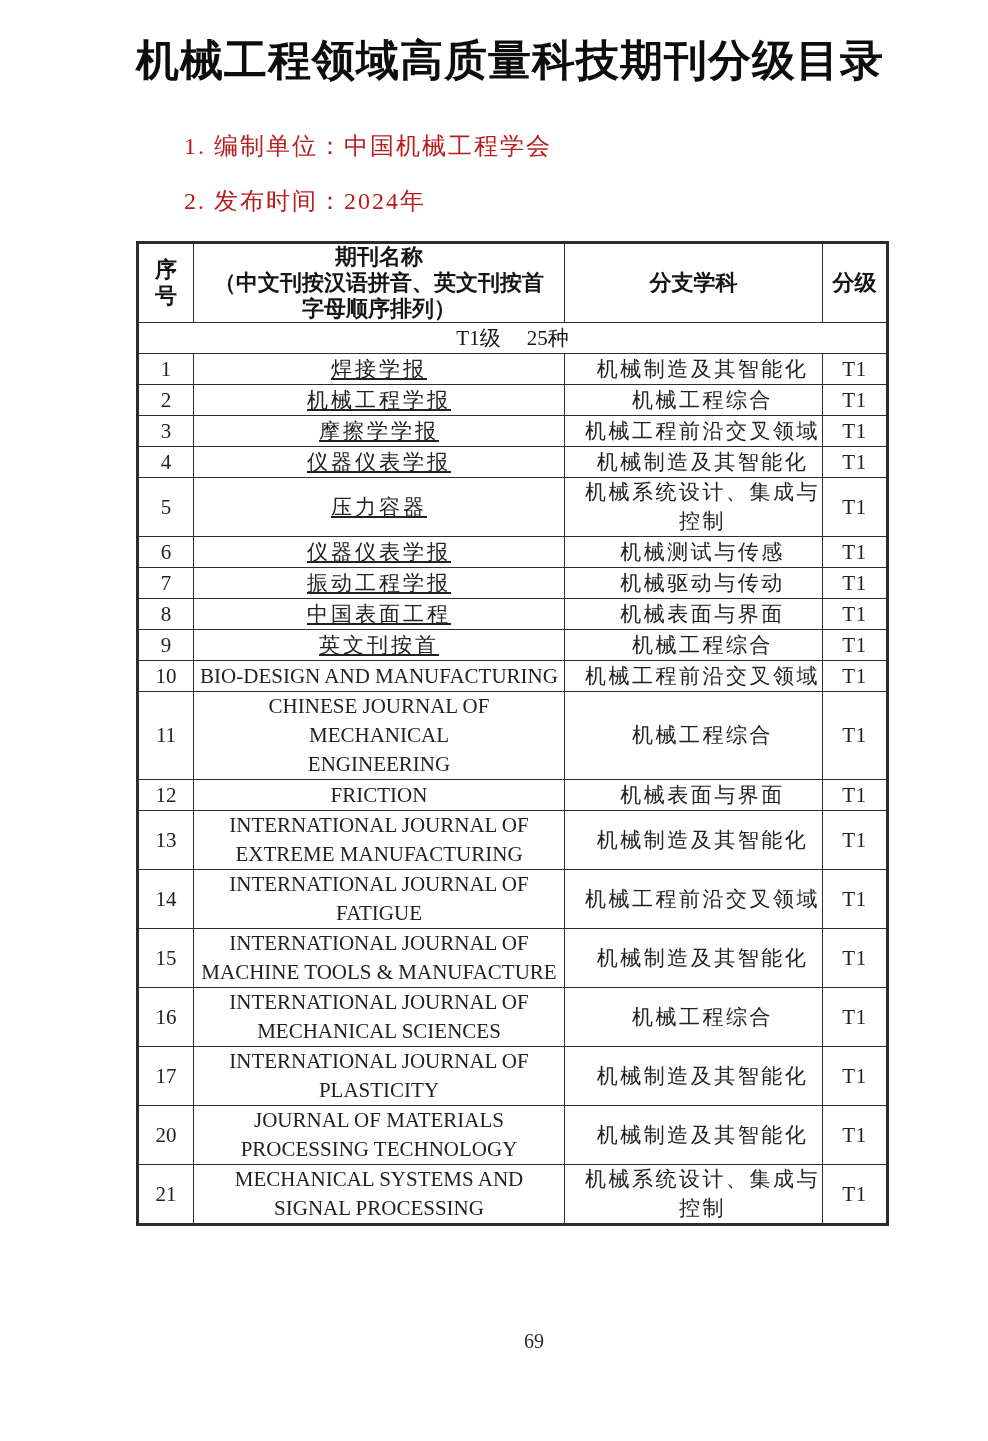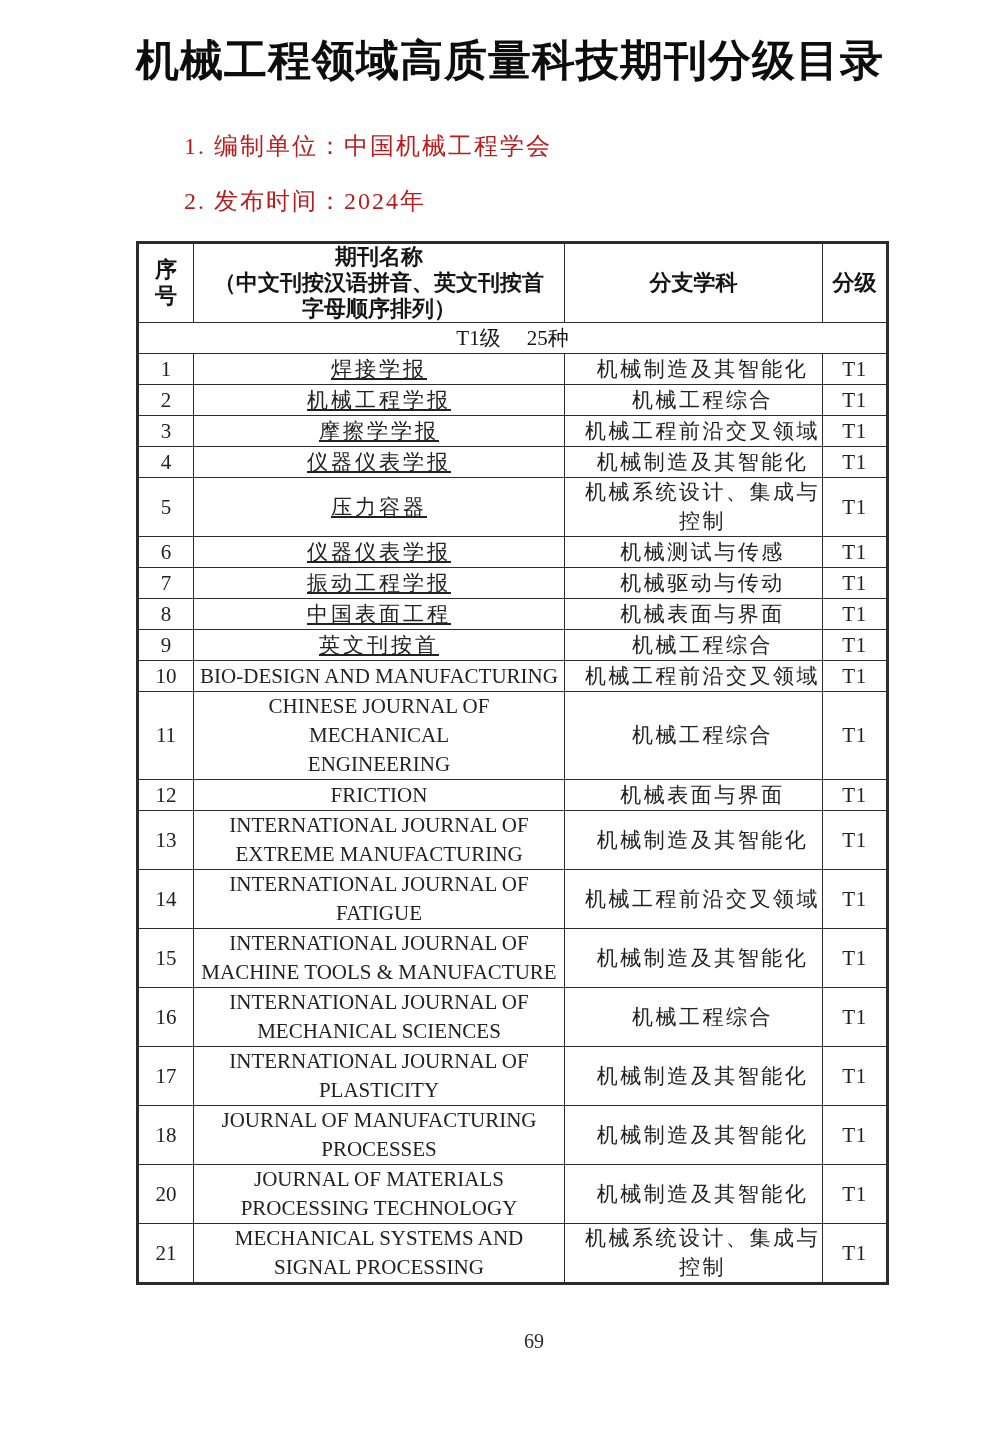--- a/index.html
+++ b/index.html
@@ -240,27 +240,20 @@
           <td class="grade-cell">T1</td>
         </tr>
         <tr>
           <td class="num-cell">17</td>
           <td class="name-cell">INTERNATIONAL JOURNAL OF
 PLASTICITY</td>
           <td class="discipline-cell">机械制造及其智能化</td>
           <td class="grade-cell">T1</td>
         </tr>
         <tr>
-          <td class="num-cell">18</td>
-          <td class="name-cell">JOURNAL OF MANUFACTURING
-PROCESSES</td>
-          <td class="discipline-cell">机械制造及其智能化</td>
-          <td class="grade-cell">T1</td>
-        </tr>
-        <tr>
           <td class="num-cell">20</td>
           <td class="name-cell">JOURNAL OF MATERIALS
 PROCESSING TECHNOLOGY</td>
           <td class="discipline-cell">机械制造及其智能化</td>
           <td class="grade-cell">T1</td>
         </tr>
         <tr>
           <td class="num-cell">21</td>
           <td class="name-cell">MECHANICAL SYSTEMS AND
 SIGNAL PROCESSING</td>

